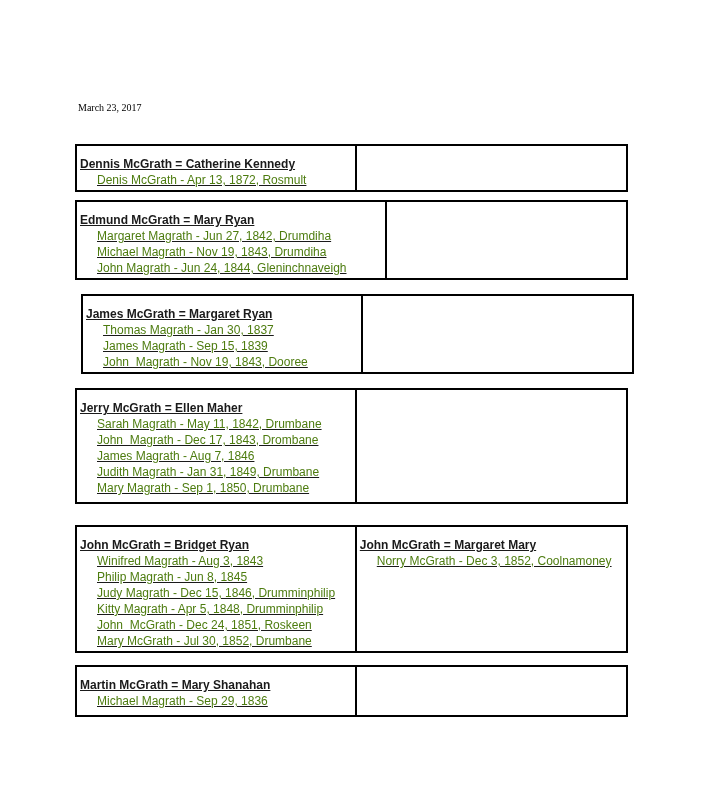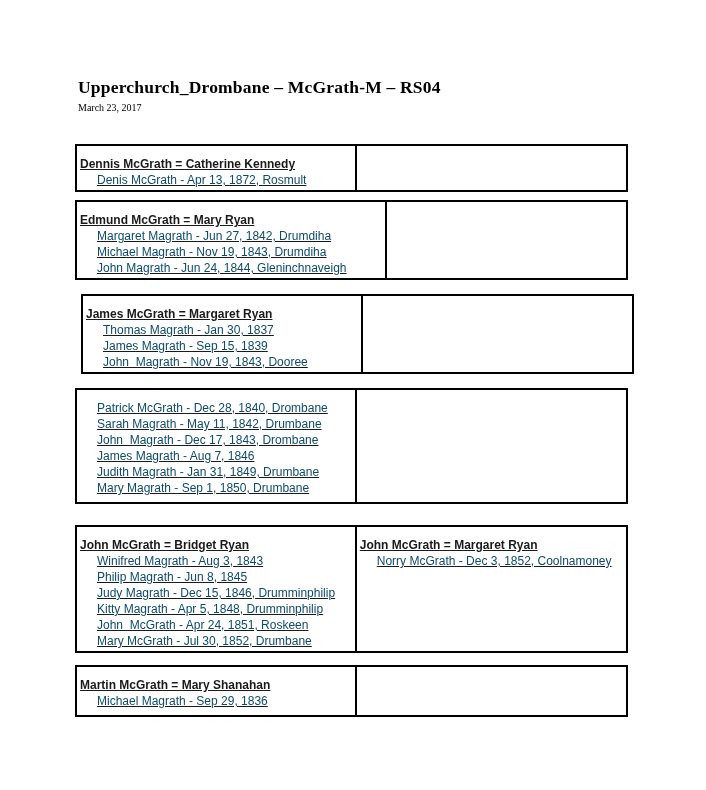--- a/index.html
+++ b/index.html
@@ -57,28 +57,27 @@
   .cell-left  { width: 50.6%; }
   .cell-right { width: 49.4%; border-left: 2px solid #000000; }
   .family-header {
     font-weight: bold;
     white-space: pre;
     color: #1a1a1a;
   }
   .child-record {
     padding-left: 17px;
     white-space: pre;
-    color: #0c4a6e;
+    color: #4d7c0f;
   }
 </style>
 </head>
 <body>
 
 <div class="page">
-  <div class="doc-title">Upperchurch_Drombane – McGrath-M – RS04</div>
   <div class="doc-date">March 23, 2017</div>
   <div id="tables">
       <div class="family-table ft0">
         <div class="cell cell-left">
           <div class="family-header">Dennis McGrath = Catherine Kennedy</div>
           <div class="child-record">Denis McGrath - Apr 13, 1872, Rosmult</div>
         </div>
         <div class="cell cell-right"></div>
       </div>
       <div class="family-table ft1">
@@ -94,41 +93,41 @@
         <div class="cell cell-left">
           <div class="family-header">James McGrath = Margaret Ryan</div>
           <div class="child-record">Thomas Magrath - Jan 30, 1837</div>
           <div class="child-record">James Magrath - Sep 15, 1839</div>
           <div class="child-record">John  Magrath - Nov 19, 1843, Dooree</div>
         </div>
         <div class="cell cell-right"></div>
       </div>
       <div class="family-table ft3">
         <div class="cell cell-left">
-          <div class="child-record">Patrick McGrath - Dec 28, 1840, Drombane</div>
+          <div class="family-header">Jerry McGrath = Ellen Maher</div>
           <div class="child-record">Sarah Magrath - May 11, 1842, Drumbane</div>
           <div class="child-record">John  Magrath - Dec 17, 1843, Drombane</div>
           <div class="child-record">James Magrath - Aug 7, 1846</div>
           <div class="child-record">Judith Magrath - Jan 31, 1849, Drumbane</div>
           <div class="child-record">Mary Magrath - Sep 1, 1850, Drumbane</div>
         </div>
         <div class="cell cell-right"></div>
       </div>
       <div class="family-table ft4">
         <div class="cell cell-left">
           <div class="family-header">John McGrath = Bridget Ryan</div>
           <div class="child-record">Winifred Magrath - Aug 3, 1843</div>
           <div class="child-record">Philip Magrath - Jun 8, 1845</div>
           <div class="child-record">Judy Magrath - Dec 15, 1846, Drumminphilip</div>
           <div class="child-record">Kitty Magrath - Apr 5, 1848, Drumminphilip</div>
-          <div class="child-record">John  McGrath - Apr 24, 1851, Roskeen</div>
+          <div class="child-record">John  McGrath - Dec 24, 1851, Roskeen</div>
           <div class="child-record">Mary McGrath - Jul 30, 1852, Drumbane</div>
         </div>
         <div class="cell cell-right">
-          <div class="family-header">John McGrath = Margaret Ryan</div>
+          <div class="family-header">John McGrath = Margaret Mary</div>
           <div class="child-record">Norry McGrath - Dec 3, 1852, Coolnamoney</div>
         </div>
       </div>
       <div class="family-table ft5">
         <div class="cell cell-left">
           <div class="family-header">Martin McGrath = Mary Shanahan</div>
           <div class="child-record">Michael Magrath - Sep 29, 1836</div>
         </div>
         <div class="cell cell-right"></div>
       </div>

